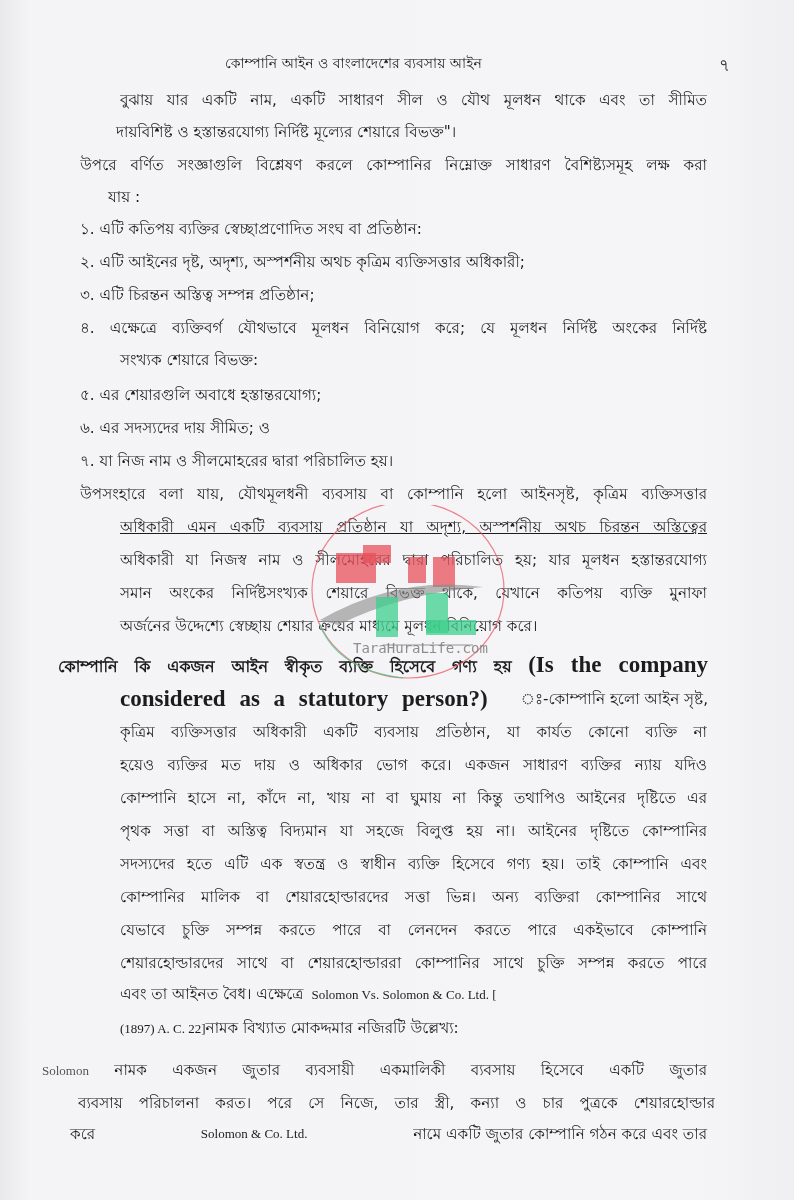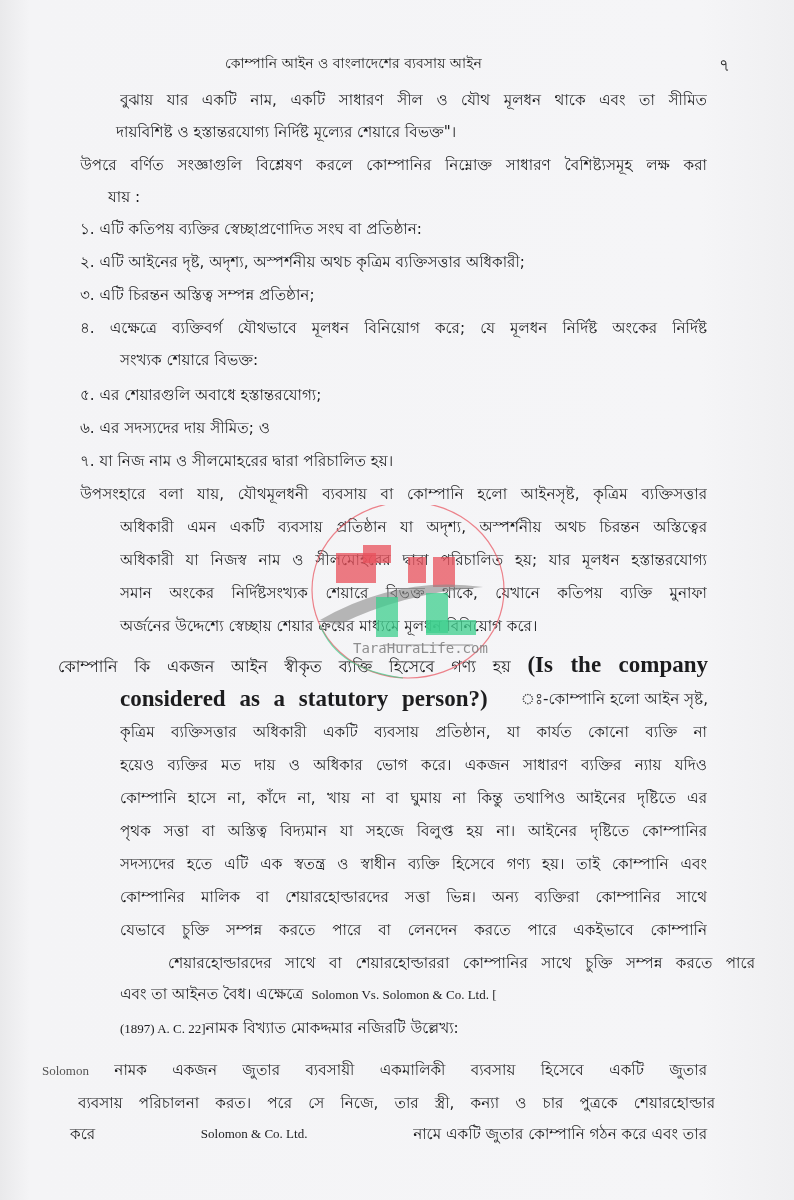--- a/index.html
+++ b/index.html
@@ -21,21 +21,21 @@
     position: absolute; left: 225px; top: 0; font-size: 14px; letter-spacing: 0px; color: #1a1a1a;
   }
   .page-number {
     position: absolute; left: 719px; top: 0; font-size: 17px; color: #1a1a1a;
   }
   .line {
     position: absolute; font-size: 15.2px; white-space: nowrap; color: #1c1c1e; line-height: 20px;
   }
   .justify { text-align: justify; text-align-last: justify; white-space: normal; overflow: hidden; height: 22px; }
   .lat { font-family: "Liberation Serif", serif; font-size: 13px; }
-  .bold { font-weight: normal; }
+  .bold { font-weight: bold; }
   .heading-lat { font-family: "Liberation Serif", serif; font-weight: bold; font-size: 23px; }
   .watermark {
     position: absolute; left: 308px; top: 505px; width: 200px; height: 180px; pointer-events: none;
   }
   .wm-text {
     position: absolute; left: 45px; top: 135px; font-size: 14px; color: #7c7c7c;
     font-family: "DejaVu Sans Mono", monospace; opacity: 0.85;
   }
 </style>
 </head>
@@ -73,42 +73,42 @@
     </div>
     <div class="line" style="left:80px; top:418px;">
       <span>৬.</span> <span>এর সদস্যদের দায় সীমিত; ও</span>
     </div>
     <div class="line" style="left:80px; top:451px;">
       <span>৭.</span> <span>যা নিজ নাম ও সীলমোহরের দ্বারা পরিচালিত হয়।</span>
     </div>
   </div>
 
   <div class="line justify" style="left:80px; top:484px; width:627px;">উপসংহারে বলা যায়, যৌথমূলধনী ব্যবসায় বা কোম্পানি হলো আইনসৃষ্ট, কৃত্রিম ব্যক্তিসত্তার</div>
-  <div class="line justify" style="left:120px; top:517px; width:587px;">অধিকারী এমন একটি ব্যবসায় প্রতিষ্ঠান যা অদৃশ্য, অস্পর্শনীয় অথচ চিরন্তন অস্তিত্বের</div>
+  <div class="line justify" style="left:120px; top:517px; width:587px;text-decoration:underline;">অধিকারী এমন একটি ব্যবসায় প্রতিষ্ঠান যা অদৃশ্য, অস্পর্শনীয় অথচ চিরন্তন অস্তিত্বের</div>
   <div class="line justify" style="left:120px; top:550px; width:587px;">অধিকারী যা নিজস্ব নাম ও সীলমোহরের দ্বারা পরিচালিত হয়; যার মূলধন হস্তান্তরযোগ্য</div>
   <div class="line justify" style="left:120px; top:583px; width:587px;">সমান অংকের নির্দিষ্টসংখ্যক শেয়ারে বিভক্ত থাকে, যেখানে কতিপয় ব্যক্তি মুনাফা</div>
   <div class="line" style="left:120px; top:616px;">অর্জনের উদ্দেশ্যে স্বেচ্ছায় শেয়ার ক্রয়ের মাধ্যমে মূলধন বিনিয়োগ করে।</div>
 
   <div class="line justify" style="left:58px; top:655px; width:650px; height:26px; font-size:16px;">
     <span class="bold">কোম্পানি কি একজন আইন স্বীকৃত ব্যক্তি হিসেবে গণ্য হয়</span>
     <span class="heading-lat">(Is the company</span>
   </div>
   <div class="line" style="left:120px; top:689px; width:588px; display:flex; justify-content:space-between;">
     <span class="heading-lat" style="word-spacing:8px;">considered as a statutory person?)</span>
     <span>ঃ-কোম্পানি হলো আইন সৃষ্ট,</span>
   </div>
 
   <div class="line justify" style="left:120px; top:722px; width:587px;">কৃত্রিম ব্যক্তিসত্তার অধিকারী একটি ব্যবসায় প্রতিষ্ঠান, যা কার্যত কোনো ব্যক্তি না</div>
   <div class="line justify" style="left:120px; top:755px; width:587px;">হয়েও ব্যক্তির মত দায় ও অধিকার ভোগ করে। একজন সাধারণ ব্যক্তির ন্যায় যদিও</div>
   <div class="line justify" style="left:120px; top:788px; width:587px;">কোম্পানি হাসে না, কাঁদে না, খায় না বা ঘুমায় না কিন্তু তথাপিও আইনের দৃষ্টিতে এর</div>
   <div class="line justify" style="left:120px; top:821px; width:587px;">পৃথক সত্তা বা অস্তিত্ব বিদ্যমান যা সহজে বিলুপ্ত হয় না। আইনের দৃষ্টিতে কোম্পানির</div>
   <div class="line justify" style="left:120px; top:854px; width:587px;">সদস্যদের হতে এটি এক স্বতন্ত্র ও স্বাধীন ব্যক্তি হিসেবে গণ্য হয়। তাই কোম্পানি এবং</div>
   <div class="line justify" style="left:120px; top:887px; width:587px;">কোম্পানির মালিক বা শেয়ারহোল্ডারদের সত্তা ভিন্ন। অন্য ব্যক্তিরা কোম্পানির সাথে</div>
   <div class="line justify" style="left:120px; top:920px; width:587px;">যেভাবে চুক্তি সম্পন্ন করতে পারে বা লেনদেন করতে পারে একইভাবে কোম্পানি</div>
-  <div class="line justify" style="left:120px; top:953px; width:587px;margin-left:48px;">শেয়ারহোল্ডারদের সাথে বা শেয়ারহোল্ডাররা কোম্পানির সাথে চুক্তি সম্পন্ন করতে পারে</div>
+  <div class="line justify" style="left:120px; top:953px; width:587px;">শেয়ারহোল্ডারদের সাথে বা শেয়ারহোল্ডাররা কোম্পানির সাথে চুক্তি সম্পন্ন করতে পারে</div>
   <div class="line" style="left:120px; top:984px; width:588px; display:flex; justify-content:space-between; align-items:baseline;">
     <span>এবং তা আইনত বৈধ। এক্ষেত্রে</span>
     <span class="lat" style="flex:1; margin-left:8px;">Solomon Vs. Solomon &amp; Co. Ltd. [</span>
   </div>
   <div class="line" style="left:120px; top:1018px;">
     <span class="lat">(1897) A. C. 22]</span><span>নামক বিখ্যাত মোকদ্দমার নজিরটি উল্লেখ্য:</span>
   </div>
 
   <div class="line justify" style="left:42px; top:1060px; width:665px; height:26px;">
     <span class="lat" style="color:#555;">Solomon</span>

